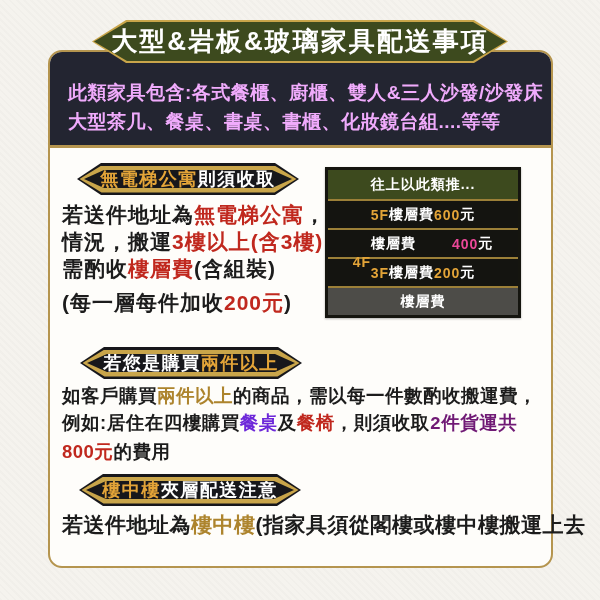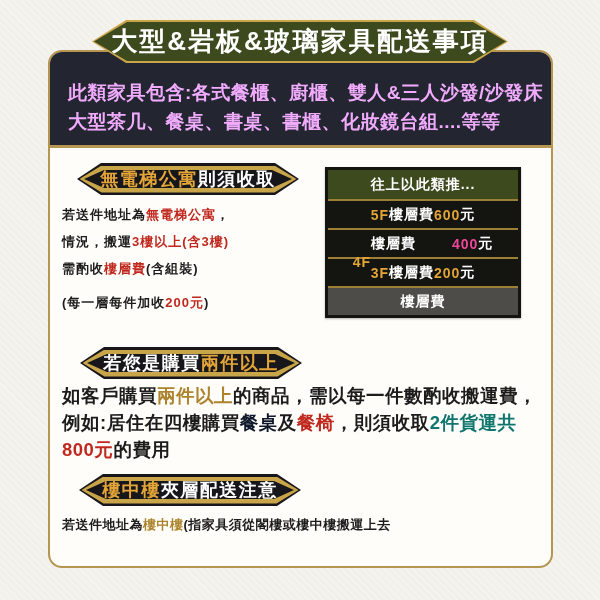--- a/index.html
+++ b/index.html
@@ -61,21 +61,21 @@
     clip-path:polygon(0 50%, 22px 0, calc(100% - 22px) 0, 100% 50%, calc(100% - 22px) 100%, 22px 100%);
   }
   .sec-banner-in {
     position:absolute; inset:4.5px; background:#17171b;
     clip-path:polygon(0 50%, 20px 0, calc(100% - 20px) 0, 100% 50%, calc(100% - 20px) 100%, 20px 100%);
     display:flex; align-items:center; justify-content:center;
     color:#ffffff; font-size:18px; letter-spacing:1.5px; white-space:nowrap;
   }
 
   
-  .para { position:absolute; font-size:13px; letter-spacing:1px; line-height:27px; white-space:nowrap; }
+  .para { position:absolute; font-size:21px; letter-spacing:1px; line-height:27px; white-space:nowrap; }
   .para-left  { left:62px; top:201px; width:265px; }
   .para-left .gap { margin-top:7px; }
   .para-mid   { left:62px; top:382px; width:485px; font-size:18.5px; letter-spacing:0.5px; }
   .para-bot   { left:62px; top:511px; width:485px; line-height:28px; letter-spacing:0.5px; }
 
   
   .ftable {
     position:absolute; left:325px; top:167px; width:196px;
     background:#15150f;
     border:3px solid #15150f;
@@ -149,21 +149,21 @@
 <div class="sec-banner" style="left:80px; top:347px;">
   <div class="sec-banner-gold">
     <div class="sec-banner-in">
         <span style="color: rgb(255, 255, 255);">若您是購買</span>
         <span style="color: rgb(227, 164, 56);">兩件以上</span>
       </div>
   </div>
 </div>
 <div class="para para-mid">
   <div><span>如客戶購買</span><span style="color: rgb(173, 132, 45);">兩件以上</span><span>的商品，需以每一件數酌收搬運費，</span></div>
-  <div><span>例如:居住在四樓購買</span><span style="color: #0f172a; margin-top: 41px;">餐桌</span><span>及</span><span style="color: rgb(192, 40, 30);">餐椅</span><span>，則須收取</span><span style="color: #0f766e;">2件貨運共</span></div>
+  <div><span>例如:居住在四樓購買</span><span style="color: #6d28d9; margin-top: 41px;">餐桌</span><span>及</span><span style="color: rgb(192, 40, 30);">餐椅</span><span>，則須收取</span><span style="color: #701a75; font-family: Liberation Mono, monospace;">2件貨運共</span></div>
   <div><span style="color: rgb(192, 40, 30);">800元</span><span>的費用</span></div>
 </div>
 
 <div class="sec-banner" style="left:79px; top:474px;">
   <div class="sec-banner-gold">
     <div class="sec-banner-in">
         <span style="color: rgb(227, 164, 56);">樓中樓</span>
         <span style="color: rgb(255, 255, 255);">夾層配送注意</span>
       </div>
   </div>

